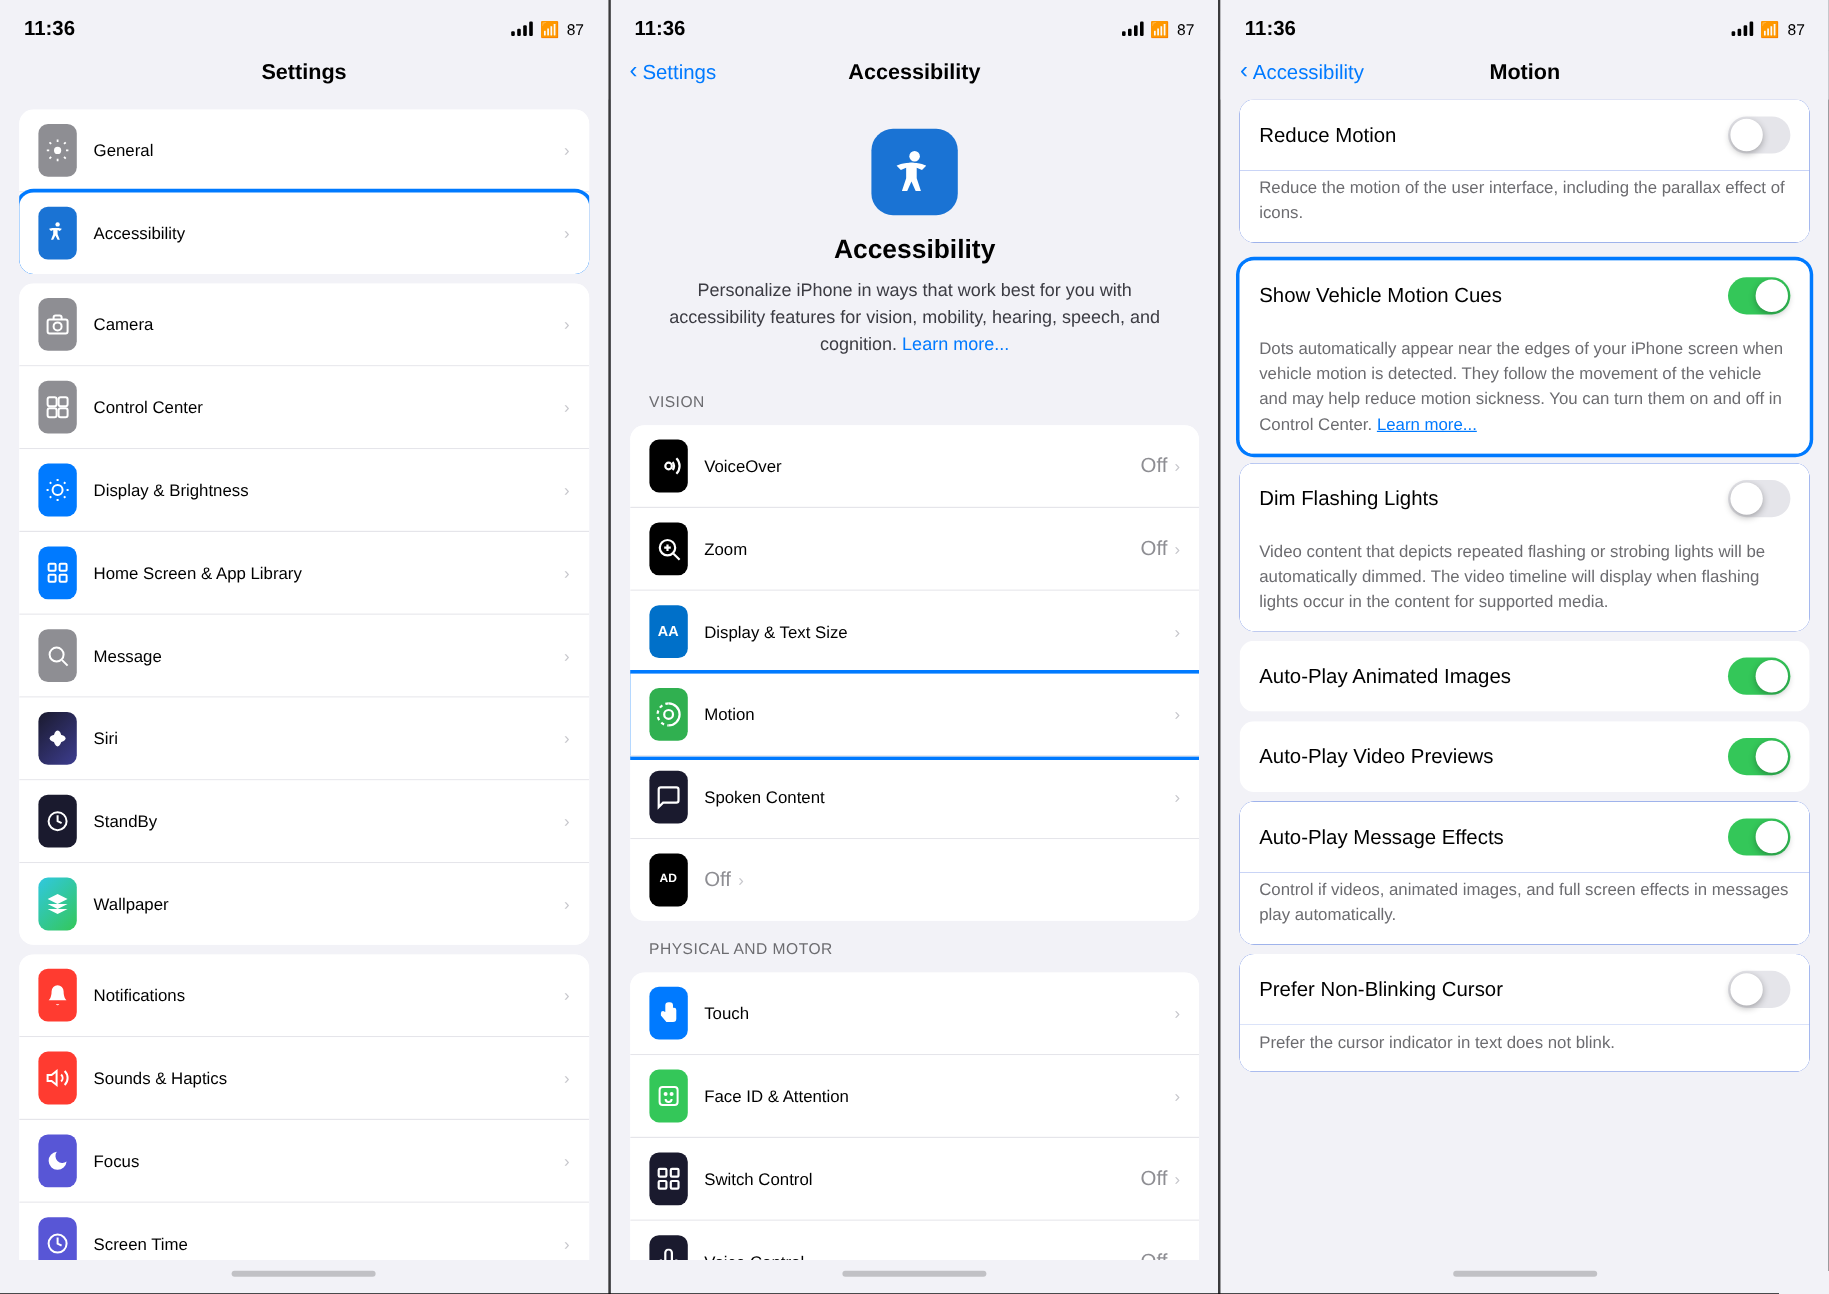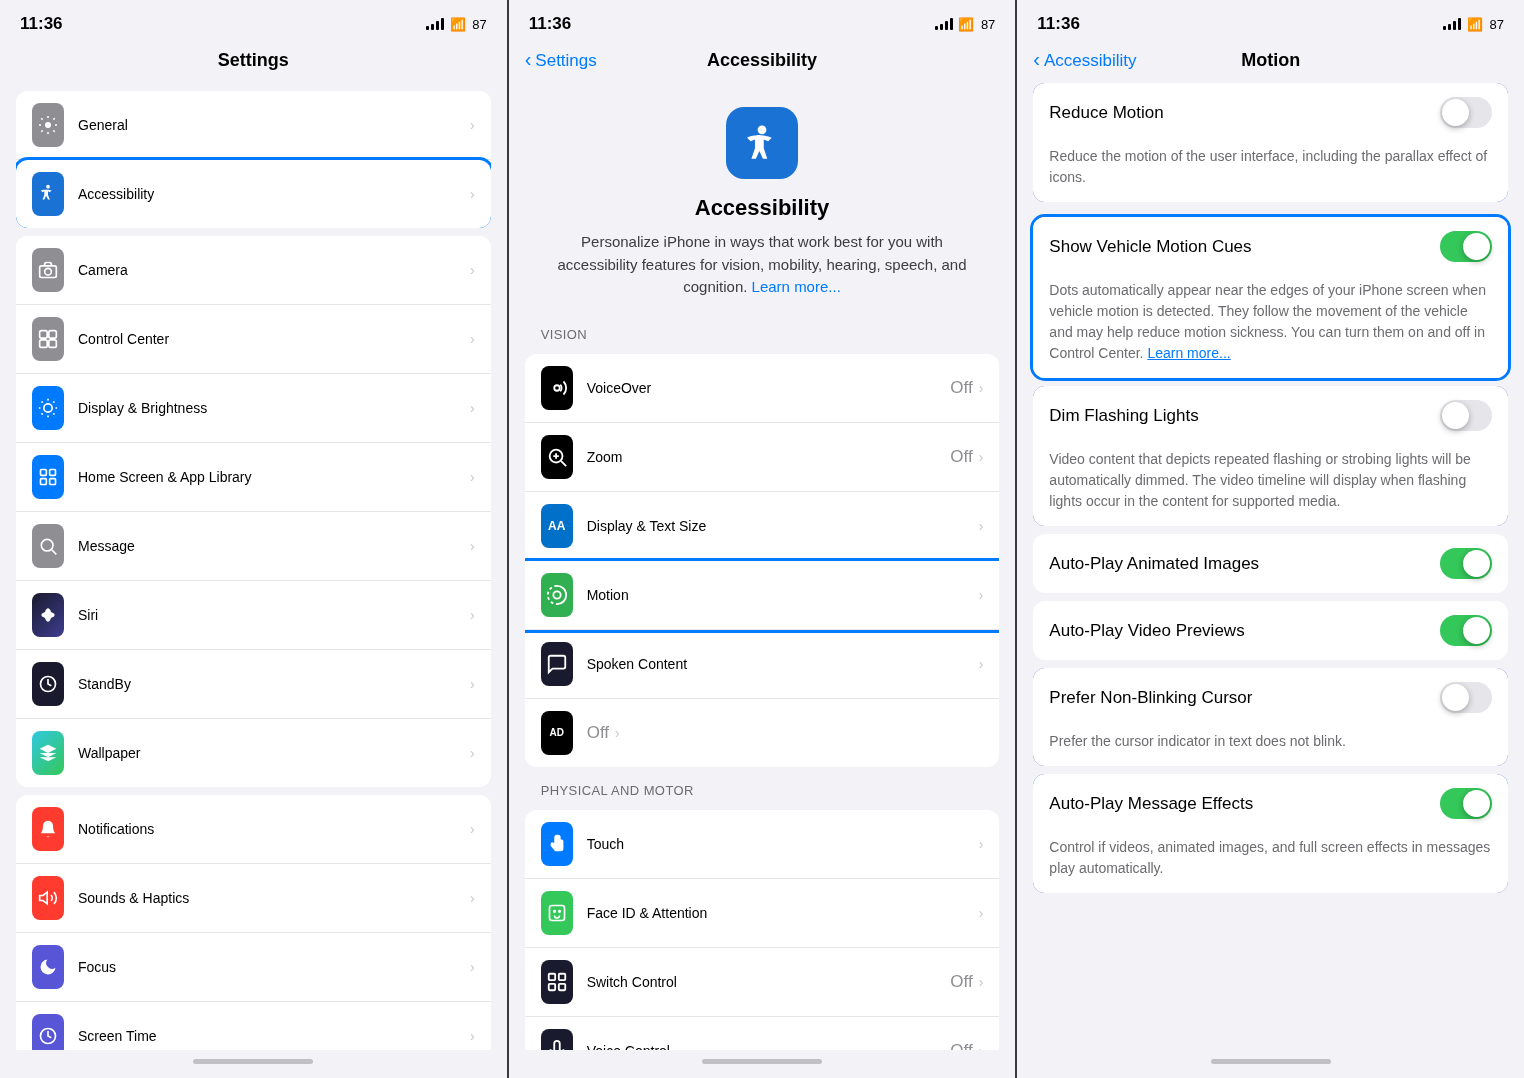--- a/index.html
+++ b/index.html
@@ -713,37 +713,37 @@
         <div class="motion-item">
           <span class="motion-item-label">Auto-Play Video Previews</span>
           <div class="toggle on">
             <div class="toggle-knob"></div>
           </div>
         </div>
       </div>
 
       <div class="motion-row">
         <div class="motion-item">
+          <span class="motion-item-label">Auto-Play Message Effects</span>
+          <div class="toggle on">
+            <div class="toggle-knob"></div>
+          </div>
+        </div>
+        <div class="motion-desc">Control if videos, animated images, and full screen effects in messages play automatically.</div>
+      </div>
+
+      <div class="motion-row">
+        <div class="motion-item">
           <span class="motion-item-label">Prefer Non-Blinking Cursor</span>
           <div class="toggle off">
             <div class="toggle-knob"></div>
           </div>
         </div>
         <div class="motion-desc">Prefer the cursor indicator in text does not blink.</div>
       </div>
 
-      <div class="motion-row">
-        <div class="motion-item">
-          <span class="motion-item-label">Auto-Play Message Effects</span>
-          <div class="toggle on">
-            <div class="toggle-knob"></div>
-          </div>
-        </div>
-        <div class="motion-desc">Control if videos, animated images, and full screen effects in messages play automatically.</div>
-      </div>
-
     </div>
   </div>
 
   <div class="home-indicator">
     <div class="home-bar"></div>
   </div>
 </div>
 
 </body></html>

